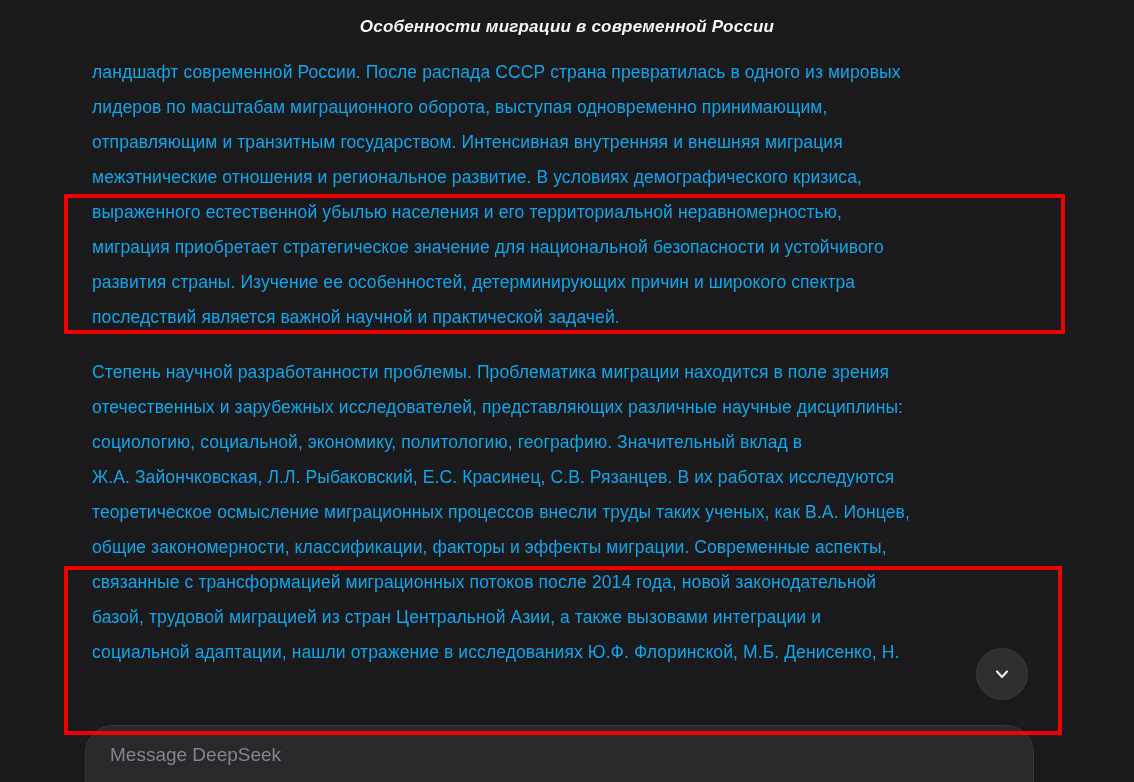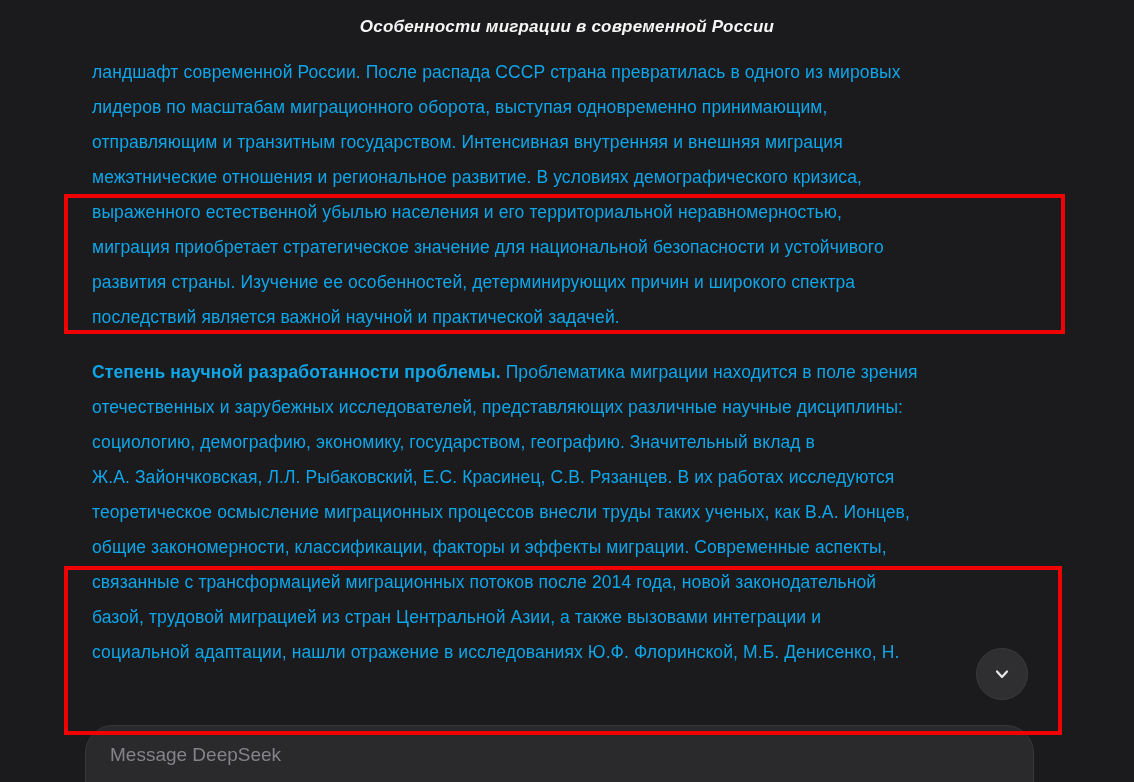--- a/index.html
+++ b/index.html
@@ -25,21 +25,21 @@
   
   .content {
     position: absolute; left: 92px; top: 55px; width: 990px;
     color: #0ea5e9; z-index: 1;
   }
   .line {
     height: 35px; line-height: 35px;
     font-size: 17.5px; white-space: nowrap; letter-spacing: 0.1px;
   }
   .para-gap { height: 20px; }
-  .bold { font-weight: 700; margin-top: 8px; }
+  .bold { font-weight: 400; margin-top: 8px; }
   .dim { opacity: 0.55; }
 
   
   .red-box {
     position: absolute;
     border: 4px solid #f00202;
     background: transparent;
     z-index: 10;
     pointer-events: none;
   }
@@ -90,21 +90,21 @@
   <div class="line">межэтнические отношения и региональное развитие. В условиях демографического кризиса,</div>
   <div class="line">выраженного естественной убылью населения и его территориальной неравномерностью,</div>
   <div class="line">миграция приобретает стратегическое значение для национальной безопасности и устойчивого</div>
   <div class="line">развития страны. Изучение ее особенностей, детерминирующих причин и широкого спектра</div>
   <div class="line">последствий является важной научной и практической задачей.</div>
 
   <div class="para-gap"></div>
 
   <div class="line"><span class="bold">Степень научной разработанности проблемы.</span><span> Проблематика миграции находится в поле зрения</span></div>
   <div class="line">отечественных и зарубежных исследователей, представляющих различные научные дисциплины:</div>
-  <div class="line">социологию, демографию, экономику, государством, географию. Значительный вклад в</div>
+  <div class="line">социологию, социальной, экономику, политологию, географию. Значительный вклад в</div>
   <div class="line">Ж.А. Зайончковская, Л.Л. Рыбаковский, Е.С. Красинец, С.В. Рязанцев. В их работах исследуются</div>
   <div class="line">теоретическое осмысление миграционных процессов внесли труды таких ученых, как В.А. Ионцев,</div>
   <div class="line">общие закономерности, классификации, факторы и эффекты миграции. Современные аспекты,</div>
   <div class="line">связанные с трансформацией миграционных потоков после 2014 года, новой законодательной</div>
   <div class="line">базой, трудовой миграцией из стран Центральной Азии, а также вызовами интеграции и</div>
   <div class="line">социальной адаптации, нашли отражение в исследованиях Ю.Ф. Флоринской, М.Б. Денисенко, Н.</div>
 </div>
 
 <div id="red-box-1" class="red-box"></div>
 <div id="red-box-2" class="red-box"></div>

